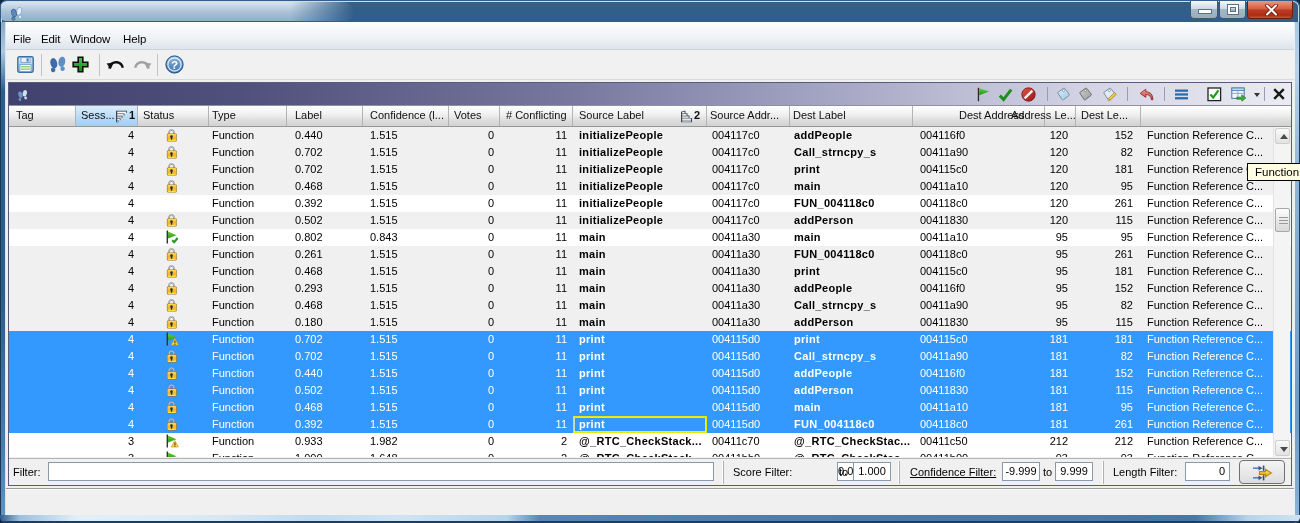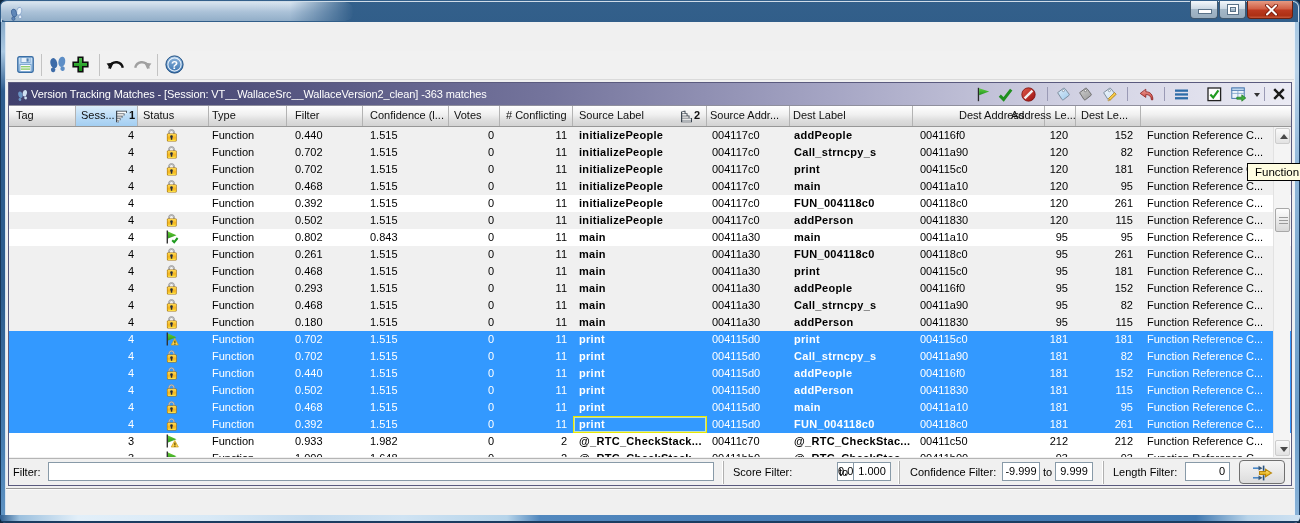--- a/index.html
+++ b/index.html
@@ -22,20 +22,26 @@
       <div class="cbtn" id="bclose">
         <svg width="14" height="12" viewBox="0 0 14 12" style="position:absolute;left:17px;top:3px;">
           <path d="M2 1.5 L11 10.5 M11 1.5 L2 10.5" stroke="#7a1a0a" stroke-width="3.8" stroke-linecap="round"></path>
           <path d="M2 1.5 L11 10.5 M11 1.5 L2 10.5" stroke="#fdfdfd" stroke-width="2" stroke-linecap="round"></path>
         </svg>
       </div>
       <div class="abs" style="left:0;top:513px;width:1300px;height:10px;background:linear-gradient(to right,#2d5c8e 0,#9cc0de 1.5%,#e2eff9 6%,#d8e9f6 16%,#c2daee 24%,#cfe3f3 31%,#b6d4ea 39%,#5288be 41.5%,#4a80b8 55%,#447ab2 75%,#4078b0 92%,#b8d4ea 96%,#cfe2f2 100%);border-top:1px solid #eef5fb;box-shadow:inset 0 -2px 0 #1c3c60;"></div>
       <div class="abs" style="left:0;top:22px;width:6px;height:493px;background:linear-gradient(#88aac8,#aac8e2 6%,#2d5c8e 14%,#2d5c8e 55%,#3a6c9e 70%,#4a80b4 88%,#5e92c2 100%);box-shadow:inset -1px 0 0 #d8e4f0, inset 1px 0 0 #16365a;"></div>
       <div class="abs" style="left:1294px;top:22px;width:6px;height:493px;background:linear-gradient(#a8c8e2,#b8d2e8 10%,#90b6d8 30%,#7aa8d0 55%,#6a9cc8 80%,#88b2d8 100%);box-shadow:inset 1px 0 0 #e8f0f8, inset -1px 0 0 #1c3c60;"></div>
       <div id="client">
+        <div id="menubar">
+          <div class="mitem" style="left:7px;">File</div>
+          <div class="mitem" style="left:35px;">Edit</div>
+          <div class="mitem" style="left:64px;">Window</div>
+          <div class="mitem" style="left:117px;">Help</div>
+        </div>
         <div id="toolbar">
           <div class="abs" style="left:11px;top:5px;"><svg width="17" height="17" viewBox="0 0 17 17" style="">
               <rect x="0.8" y="0.8" width="15.4" height="15.4" rx="1.6" fill="url(#sv)" stroke="#3a6ea5" stroke-width="1.4"></rect>
               <defs>
                 <linearGradient id="sv" x1="0" y1="0" x2="0" y2="1">
                   <stop offset="0" stop-color="#cfe3f7"></stop>
                   <stop offset="1" stop-color="#9cc3e8"></stop>
                 </linearGradient>
               </defs>
               <rect x="4" y="1.5" width="9" height="5" fill="#e8f1fa" stroke="#6d9cc9" stroke-width="0.8"></rect>
@@ -91,21 +97,20 @@
             <div class="sticon" style="left:8px;top:4px;"><svg width="12" height="12" viewBox="0 0 12 12" style="">
                 <g fill="#cfe0f2">
                   <ellipse cx="7.8" cy="4.2" rx="2.1" ry="3.3" transform="rotate(12 7.8 4.2)"></ellipse>
                   <ellipse cx="8.6" cy="8.9" rx="1.35" ry="1.5" transform="rotate(12 8.6 8.9)"></ellipse>
                 </g>
                 <g fill="#6a94c4">
                   <ellipse cx="3.4" cy="5.8" rx="2.1" ry="3.3" transform="rotate(-14 3.4 5.8)"></ellipse>
                   <ellipse cx="2.9" cy="10.5" rx="1.35" ry="1.5" transform="rotate(-14 2.9 10.5)"></ellipse>
                 </g>
               </svg></div>
-            <div class="txt">Version Tracking Matches - [Session: VT__WallaceSrc__WallaceVersion2_clean] -363 matches</div>
             <div class="sticon" style="left:967px;top:4px;"><svg width="15" height="15" viewBox="0 0 15 15" style="">
                 <rect x="1.8" y="0.8" width="1.3" height="13.4" fill="#2a2a2a"></rect>
                 <path d="M3.1 1.2 L13.2 4.6 L3.1 8.2 Z" fill="url(#gf)"></path>
                 <defs>
                   <linearGradient id="gf" x1="0" y1="0" x2="0" y2="1">
                     <stop offset="0" stop-color="#5fd13f"></stop>
                     <stop offset="1" stop-color="#1f8f1f"></stop>
                   </linearGradient>
                 </defs>
               </svg></div>
@@ -194,21 +199,21 @@
             <div class="hc hsort" style="left:67px;width:62px;"><span style="padding-left:5px;">Sess...</span><span style="position:absolute;left:39px;top:4px;"><svg width="13" height="13" viewBox="0 0 13 13" style="">
                   <path d="M1 0.8 H12 V3 H9.5 V5.4 H7.5 V7.8 H5.5 V10.2 H4 V12.2 H1 Z" fill="#3c4650"></path>
                   <rect x="2.2" y="1.6" width="9" height="1.8" fill="#fdfdfd"></rect>
                   <rect x="2.2" y="3.9" width="6.5" height="1.9" fill="#e2e2e2"></rect>
                   <rect x="2.2" y="6.3" width="4.5" height="1.9" fill="#cacaca"></rect>
                   <rect x="2.2" y="8.7" width="2.6" height="1.8" fill="#ececec"></rect>
                   <rect x="2.2" y="10.8" width="1.4" height="1" fill="#fafafa"></rect>
                 </svg></span><span style="position:absolute;left:53px;top:0;font-weight:bold;">1</span></div>
             <div class="hc" style="left:129px;width:71px;"><span style="padding-left:5px;">Status</span></div>
             <div class="hc" style="left:200px;width:78px;"><span style="padding-left:3px;">Type</span></div>
-            <div class="hc" style="left:278px;width:76px;"><span style="padding-left:8px;">Filter</span></div>
+            <div class="hc" style="left:278px;width:76px;"><span style="padding-left:8px;">Label</span></div>
             <div class="hc" style="left:354px;width:86px;"><span style="padding-left:7px;">Confidence (l...</span></div>
             <div class="hc" style="left:440px;width:51px;"><span style="padding-left:5px;">Votes</span></div>
             <div class="hc" style="left:491px;width:73px;"><span style="padding-left:6px;"># Conflicting</span></div>
             <div class="hc" style="left:564px;width:134px;"><span style="padding-left:6px;">Source Label</span><span style="position:absolute;left:107px;top:4px;"><svg width="13" height="13" viewBox="0 0 13 13" style="">
                   <path d="M1 12.2 V1.8 L4 0.8 H5.5 V3.2 H7.5 V5.6 H9.5 V8 H12 V12.2 Z" fill="#3c4650"></path>
                   <rect x="2.2" y="1.8" width="2.4" height="1.6" fill="#fafafa"></rect>
                   <rect x="2.2" y="3.9" width="4.4" height="1.8" fill="#ececec"></rect>
                   <rect x="2.2" y="6.2" width="6.4" height="1.8" fill="#d2d2d2"></rect>
                   <rect x="2.2" y="8.4" width="8.8" height="1.6" fill="#e8e8e8"></rect>
                   <rect x="2.2" y="10.4" width="8.8" height="1.2" fill="#fdfdfd"></rect>
@@ -822,21 +827,21 @@
           </div>
           <div id="filterbar">
             <div class="flabel" style="left:4px;">Filter:</div>
             <div class="finput" style="left:39px;width:666px;"></div>
             <div class="fsep" style="left:713px;"></div>
             <div class="flabel" style="left:724px;">Score Filter:</div>
             <div class="finput" style="left:828px;width:26px;text-align:right;">0.000</div>
             <div class="flabel" style="left:830px;">to</div>
             <div class="finput" style="left:844px;width:38px;text-align:center;">1.000</div>
             <div class="fsep" style="left:889px;"></div>
-            <div class="flabel" style="left:901px;">Confidence Filter:</div>
+            <div class="flabel" style="left:901px;text-decoration:underline;">Confidence Filter:</div>
             <div class="finput" style="left:993px;width:38px;text-align:center;">-9.999</div>
             <div class="flabel" style="left:1034px;">to</div>
             <div class="finput" style="left:1046px;width:38px;text-align:center;">9.999</div>
             <div class="fsep" style="left:1093px;"></div>
             <div class="flabel" style="left:1104px;">Length Filter:</div>
             <div class="finput" style="left:1176px;width:45px;text-align:right;padding-right:4px;">0</div>
             <div style="position:absolute;left:1230px;top:1px;width:46px;height:24px;border:1px solid #707070;border-radius:4px;background:linear-gradient(#f4f4f4,#e9e9e9 50%,#dcdcdc);">
               <div style="position:absolute;left:11px;top:3px;"><svg width="22" height="18" viewBox="0 0 22 18" style="">
                   <g stroke="#4a88c8" stroke-width="1.6" fill="none">
                     <path d="M2 4.2 H8"></path>

